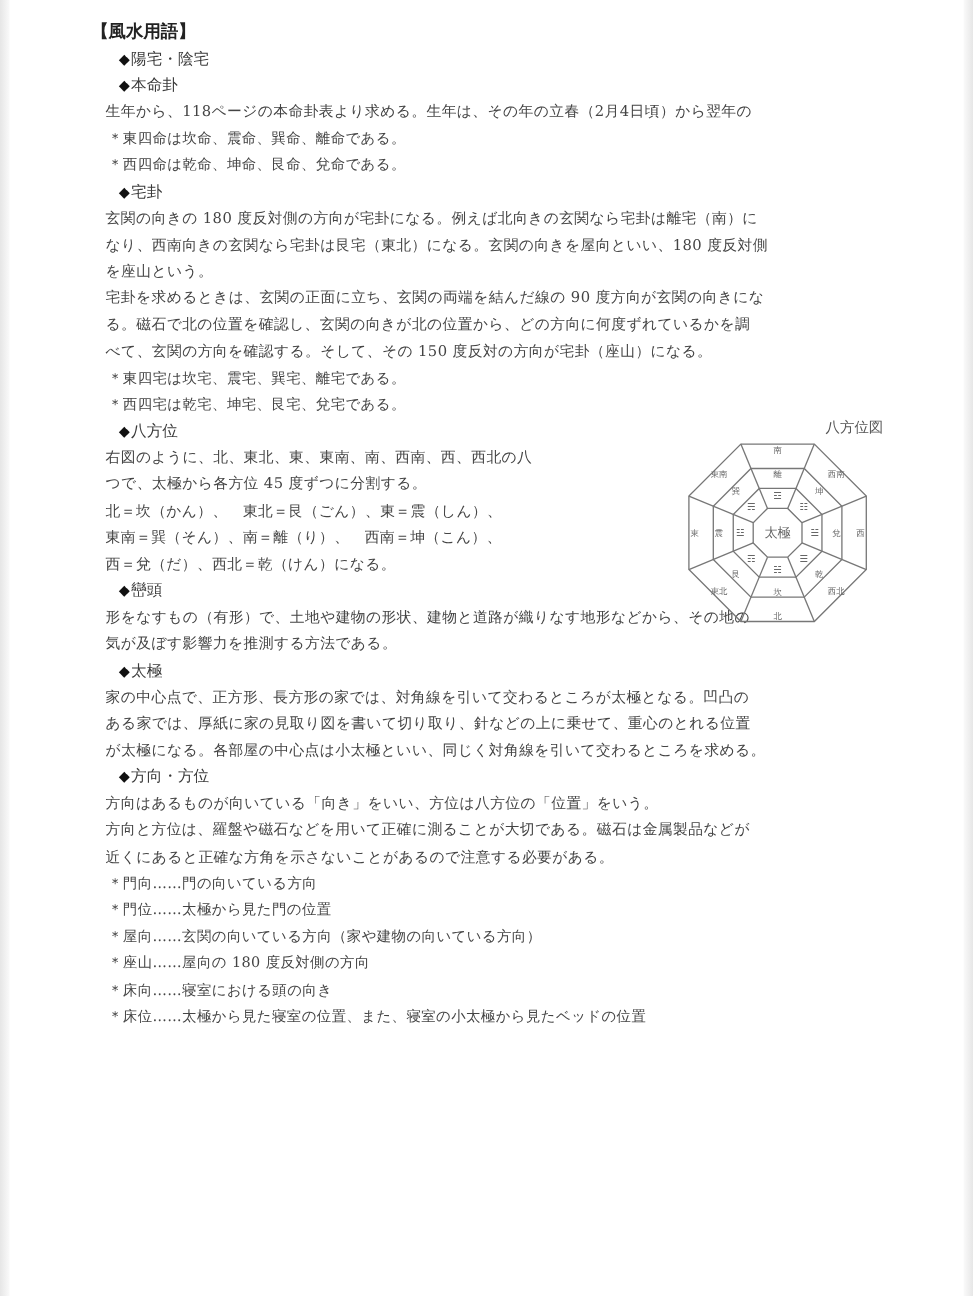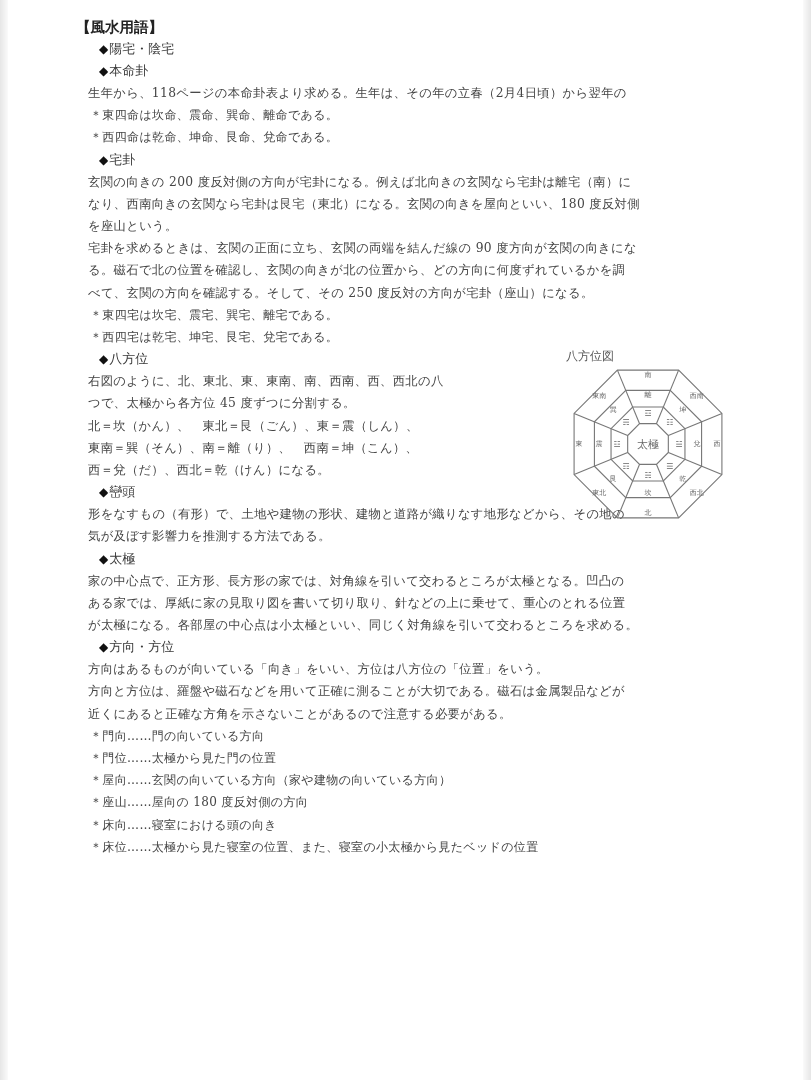--- a/index.html
+++ b/index.html
@@ -27,21 +27,21 @@
   .para {
     font-size: 12.3px; line-height: 22.2px; color: #444;
     padding-left: 12px; letter-spacing: 0.35px;
   }
   .para .line { display: block; white-space: nowrap; }
   .bullet { font-size: 12px; line-height: 22.2px; color: #444; padding-left: 14px; letter-spacing: 0.35px; white-space: nowrap; }
   .happoui-block { position: relative; }
   .diagram {
     position: absolute; left: 490px; top: 0px; width: 190px; height: 180px;
   }
-  .diagram-title { position: absolute; left: 0; width: 170px; top: 0px; text-align: left; font-size: 12px; color: #555; }
+  .diagram-title { position: absolute; left: 0; width: 170px; top: 0px; text-align: right; font-size: 12px; color: #555; }
   svg text { font-family: "DejaVu Serif", "Liberation Serif", serif; fill: #666; }
 </style>
 </head>
 <body>
 
 <div class="edge-left"></div>
 <div class="edge-right"></div>
 
 <div class="page">
   <div class="title">【風水用語】</div>
@@ -55,26 +55,26 @@
     <div class="para">
       <span class="line">生年から、118ページの本命卦表より求める。生年は、その年の立春（2月4日頃）から翌年の</span>
     </div>
     <div class="bullet">＊東四命は坎命、震命、巽命、離命である。</div>
     <div class="bullet">＊西四命は乾命、坤命、艮命、兌命である。</div>
   </div>
 
   <div>
     <div class="heading"><span class="diamond">◆</span><span>宅卦</span></div>
     <div class="para">
-      <span class="line">玄関の向きの 200 度反対側の方向が宅卦になる。例えば北向きの玄関なら宅卦は離宅（南）に</span>
+      <span class="line">玄関の向きの 180 度反対側の方向が宅卦になる。例えば北向きの玄関なら宅卦は離宅（南）に</span>
       <span class="line">なり、西南向きの玄関なら宅卦は艮宅（東北）になる。玄関の向きを屋向といい、180 度反対側</span>
       <span class="line">を座山という。</span>
       <span class="line">宅卦を求めるときは、玄関の正面に立ち、玄関の両端を結んだ線の 90 度方向が玄関の向きにな</span>
       <span class="line">る。磁石で北の位置を確認し、玄関の向きが北の位置から、どの方向に何度ずれているかを調</span>
-      <span class="line">べて、玄関の方向を確認する。そして、その 250 度反対の方向が宅卦（座山）になる。</span>
+      <span class="line">べて、玄関の方向を確認する。そして、その 150 度反対の方向が宅卦（座山）になる。</span>
     </div>
     <div class="bullet">＊東四宅は坎宅、震宅、巽宅、離宅である。</div>
     <div class="bullet">＊西四宅は乾宅、坤宅、艮宅、兌宅である。</div>
   </div>
 
   <div class="happoui-block">
     <div class="heading"><span class="diamond">◆</span><span>八方位</span></div>
     <div class="para">
       <span class="line">右図のように、北、東北、東、東南、南、西南、西、西北の八</span>
       <span class="line">つで、太極から各方位 45 度ずつに分割する。</span>

